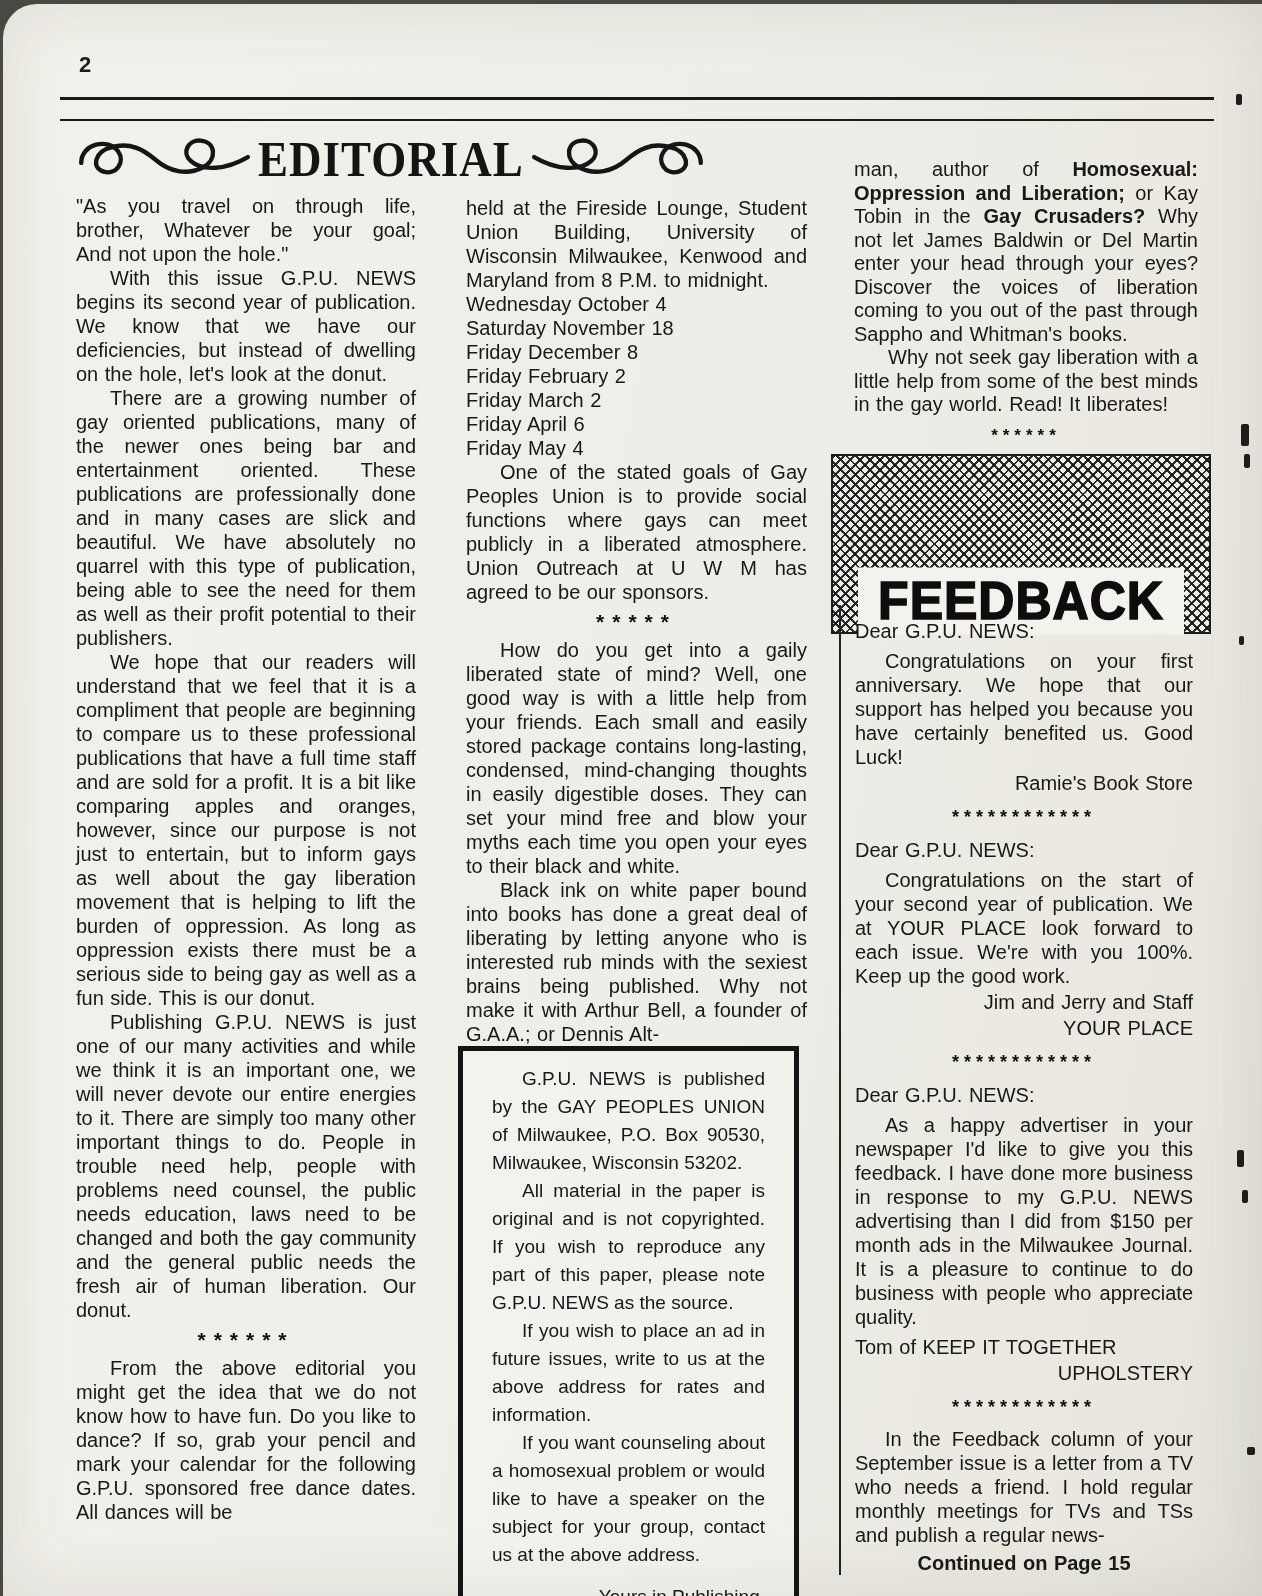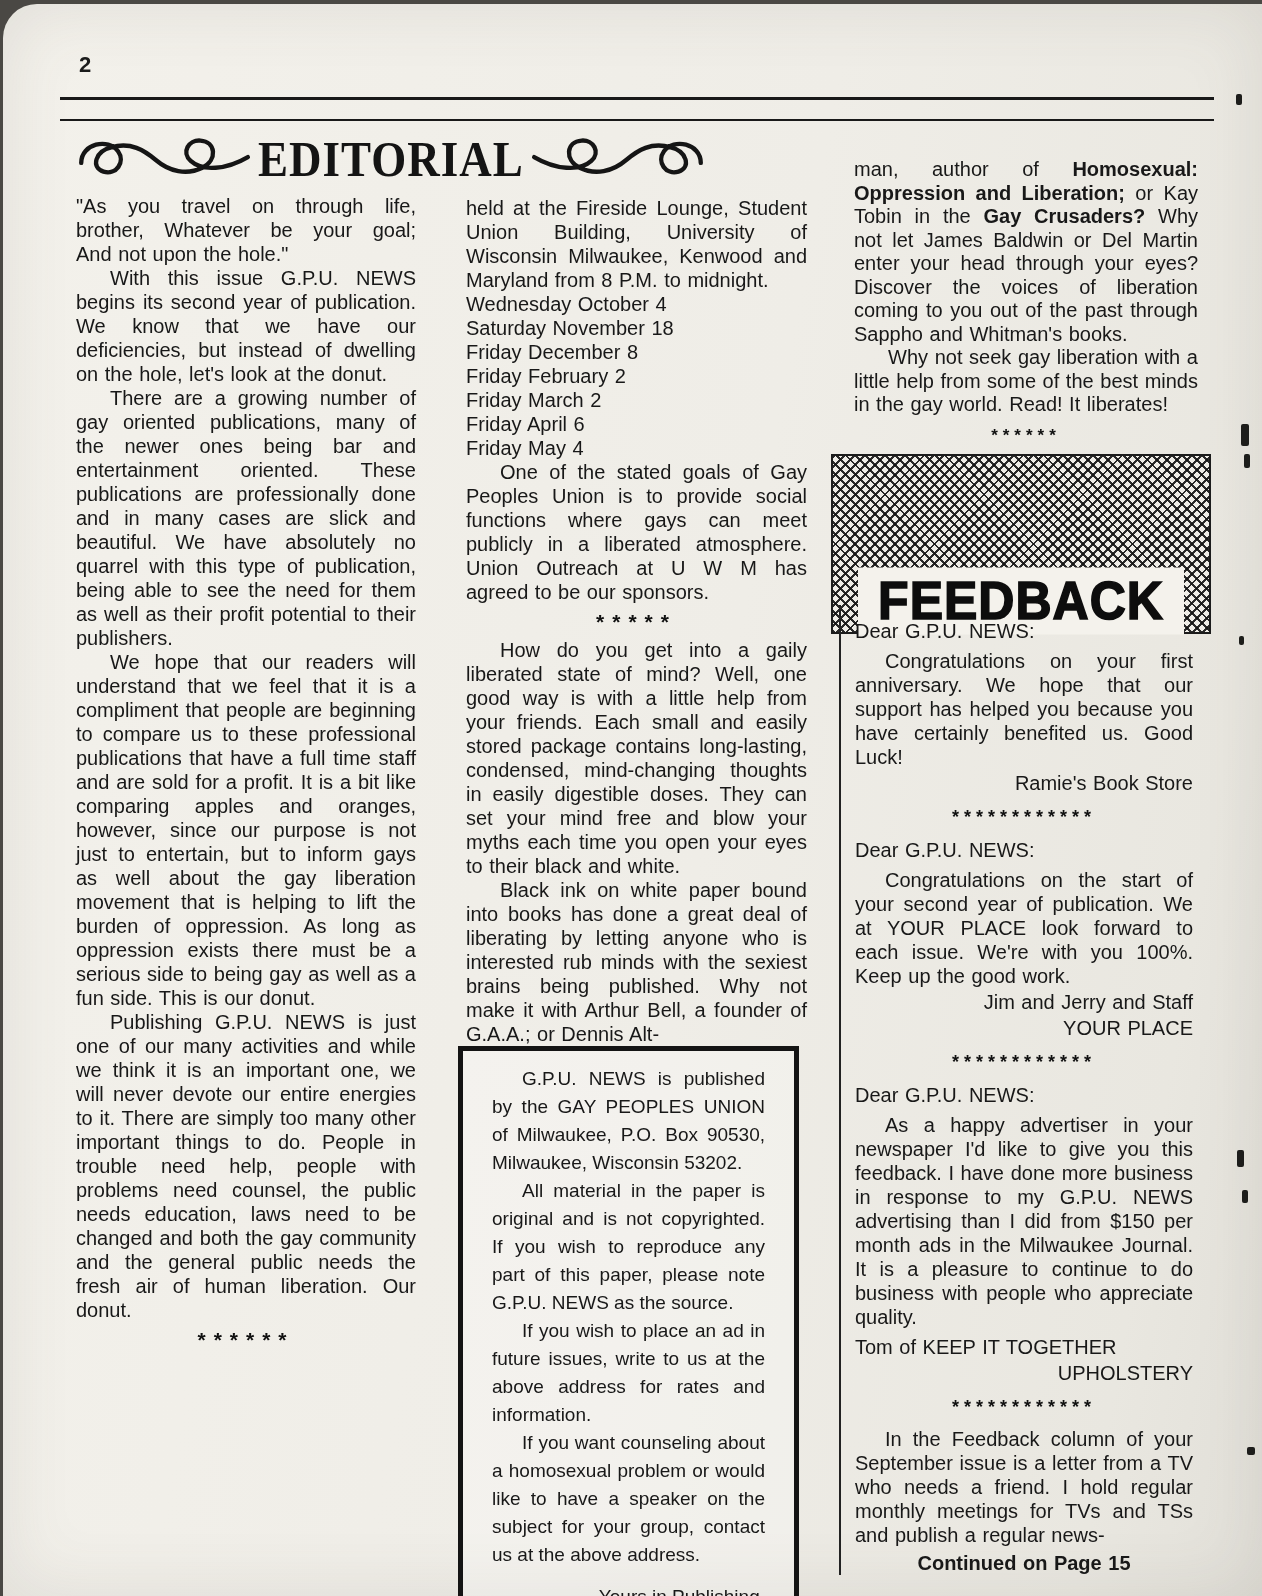--- a/index.html
+++ b/index.html
@@ -84,20 +84,21 @@
       <div class="poem">
         <div class="poem-line force-just">"As you travel on through life,</div>
         <div class="poem-line force-just">brother, Whatever be your goal;</div>
         <div class="poem-line">And not upon the hole."</div>
       </div>
       <p>With this issue G.P.U. NEWS begins its second year of publication.  We know that we have our deficiencies, but instead of dwelling on the hole, let's look at the donut.</p>
       <p>There are a growing number of gay oriented publications, many of the newer ones being bar and entertainment oriented.  These publications are professionally done and in many cases are slick and beautiful.  We have absolutely no quarrel with this type of publication, being able to see the need for them as well as their profit potential to their publishers.</p>
       <p>We hope that our readers will understand that we feel that it is a compliment that people are beginning to compare us to these professional publications that have a full time staff and are sold for a profit.  It is a bit like comparing apples and oranges, however, since our purpose is not just to entertain, but to inform gays as well about the gay liberation movement that is helping to lift the burden of oppression.  As long as oppression exists there must be a serious side to being gay as well as a fun side.  This is our donut.</p>
       <p>Publishing G.P.U. NEWS is just one of our many activities and while we think it is an important one, we will never devote our entire energies to it.  There are simply too many other important things to do.  People in trouble need help, people with problems need counsel, the public needs education, laws need to be changed and both the gay community and the general public needs the fresh air of human liberation.  Our donut.</p>
       <div class="stars-row">******</div>
+      <p>From the above editorial you might get the idea that we do not know how to have fun.  Do you like to dance?  If so, grab your pencil and mark your calendar for the following G.P.U. sponsored free dance dates.  All dances will be</p>
     </div>
 
     <div class="col mid-col">
       <p class="noindent">held at the Fireside Lounge, Student Union Building, University of Wisconsin Milwaukee, Kenwood and Maryland from 8 P.M. to midnight.</p>
       <div class="dates">
         <div>Wednesday October 4</div>
         <div>Saturday November 18</div>
         <div>Friday December 8</div>
         <div>Friday February 2</div>
         <div>Friday March 2</div>

